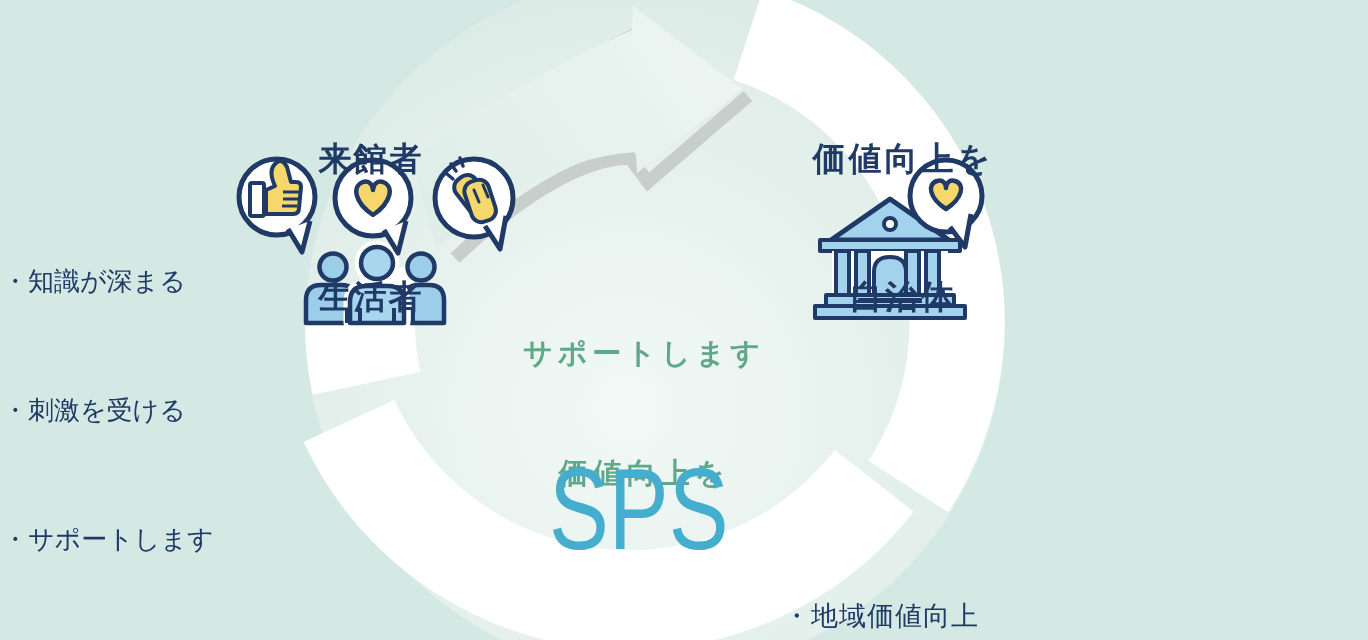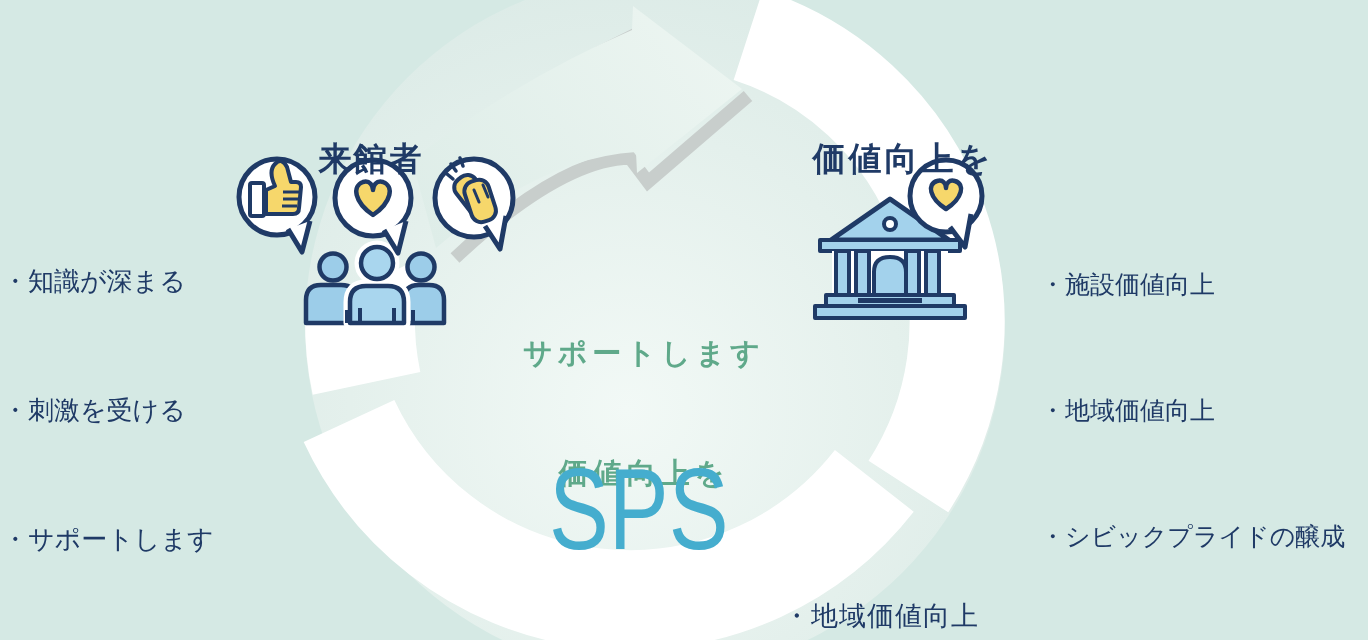--- a/index.html
+++ b/index.html
@@ -115,37 +115,34 @@
 
     <g>
       <circle cx="946" cy="196" r="36" fill="#FFFFFF" stroke="#1F3A66" stroke-width="5"></circle>
       <path d="M950,227 L965,247 L971,214" fill="#FFFFFF" stroke="#1F3A66" stroke-width="5" stroke-linejoin="round"></path>
       <path d="M946,209 C929,198 927,184 937,181 C943,179 946,184 946,188 C946,184 949,179 955,181 C965,184 963,198 946,209 Z" fill="#F6D76B" stroke="#1F3A66" stroke-width="4.5" stroke-linejoin="round"></path>
     </g>
   </svg>
 
   <div class="txt group-title visitors-title">
     <div>来館者</div>
+    <div>生活者</div>
   </div>
 
   <div class="txt group-title clients-title">
     <div>価値向上を</div>
+    <div>自治体</div>
   </div>
 
   <div class="txt bullets left-bullets">
     <div>・知識が深まる</div>
     <div>・刺激を受ける</div>
     <div>・サポートします</div>
   </div>
 
-  <div class="txt bullets right-bullets">
-    <div>・施設価値向上</div>
-    <div>・地域価値向上</div>
-    <div>・シビックプライドの醸成</div>
-  </div>
 
   <div class="txt center-message">
     <div>サポートします</div>
     <div>価値向上を</div>
   </div>
 
   <div class="txt brand">SPS</div>
 
   <div class="txt bullets bottom-bullets">
     <div>・地域価値向上</div>

